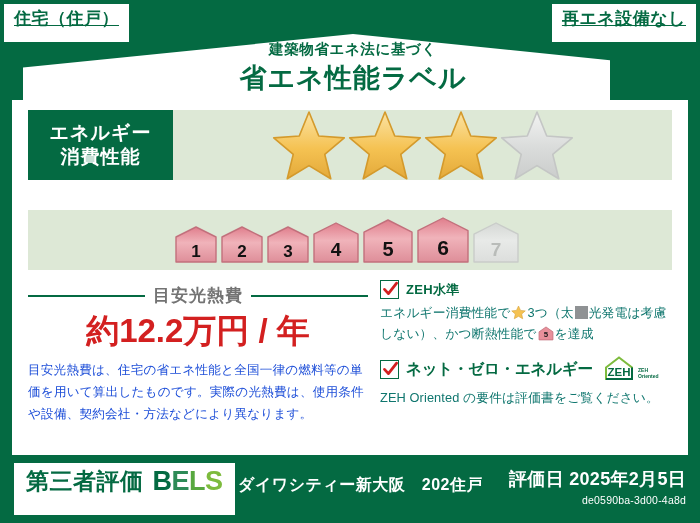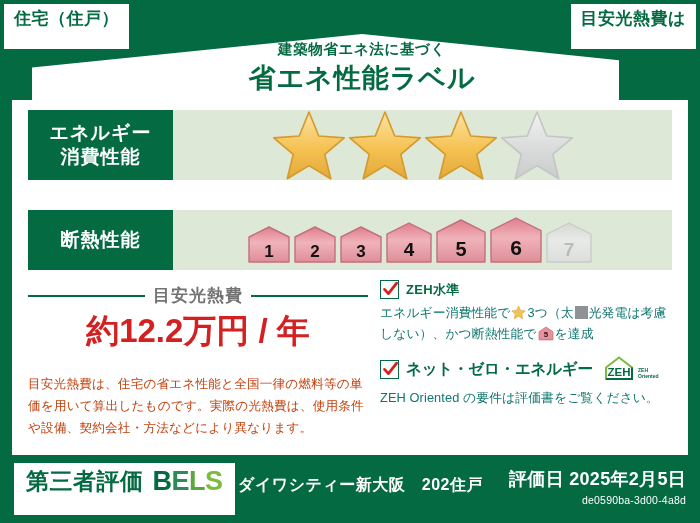--- a/index.html
+++ b/index.html
@@ -16,31 +16,32 @@
 
   
   .corner-tag {
     position: absolute;
     top: 4px;
     background: #ffffff;
     color: #046A42;
     font-weight: bold;
     font-size: 17px;
     letter-spacing: 0.5px;
-    padding: 6px 10px 22px 10px;
+    padding: 6px 10px 15px 10px;
     line-height: 1;
     white-space: nowrap;
+    text-decoration: underline;
   }
   .corner-tag.left  { left: 4px; }
   .corner-tag.right { right: 4px; }
 
   
   .header-wrap {
     position: absolute;
-    left: 12px; top: 0; width: 607px; height: 104px;
+    left: 3px; top: 0; width: 607px; height: 104px;
     overflow: hidden;
   }
   .roof {
     position: absolute;
     left: 20px; top: 34px;
     width: 660px; height: 70px;
     background: #ffffff;
     clip-path: polygon(50% 0%, 100% 48%, 100% 100%, 0% 100%, 0% 48%);
   }
   .header-text {
@@ -132,23 +133,23 @@
   .cost-amount {
     text-align: center;
     color: #D32020;
     font-weight: bold;
     font-size: 33px;
     letter-spacing: 0px;
     margin-top: 6px;
     line-height: 1.1;
   }
   .cost-note {
-    margin-top: 24px;
+    margin-top: 10px;
     font-size: 12.6px;
-    color: #c2410c;
+    color: #1d4ed8;
     line-height: 1.75;
     letter-spacing: 0.2px;
   }
 
   
   .zeh-block { margin-bottom: 6px; }
   .zeh-block.second { margin-top: 10px; }
   .zeh-head {
     display: flex; align-items: center; gap: 7px;
   }
@@ -234,21 +235,21 @@
 
   <div class="header-wrap">
     <div class="roof"></div>
     <div class="header-text">
       <div class="header-sub">建築物省エネ法に基づく</div>
       <div class="header-main">省エネ性能ラベル</div>
     </div>
   </div>
 
   <div class="corner-tag left">住宅（住戸）</div>
-  <div class="corner-tag right">目安光熱費は</div>
+  <div class="corner-tag right">再エネ設備なし</div>
 
   <div class="card">
 
     <div class="perf-row energy">
       <div class="perf-label">
         <span>エネルギー</span>
         <span>消費性能</span>
       </div>
       <div class="perf-value">
         <div class="stars" id="stars">
@@ -290,23 +291,20 @@
                   <stop offset="100%" stop-color="#CBCDCC"></stop>
                 </linearGradient>
               </defs>
               <path d="M50 4 L63 36 L97 38.5 L71 60.5 L79 93 L50 75.5 L21 93 L29 60.5 L3 38.5 L37 36 Z" fill="url(#sg3)" stroke="#C4C6C5" stroke-width="2.2" stroke-linejoin="round"></path>
             </svg>
           </div>
       </div>
     </div>
 
     <div class="perf-row insul">
-      <div class="perf-label">
-        <span>断熱性能</span>
-      </div>
       <div class="perf-value">
         <div class="houses" id="houses">
             <svg class="house" width="44" height="40" viewBox="0 0 44 40">
               <defs>
                 <linearGradient id="hg0" x1="0" y1="0" x2="0" y2="1">
                   <stop offset="0%" stop-color="#E07E8C"></stop>
                   <stop offset="45%" stop-color="#F0B3BA"></stop>
                   <stop offset="100%" stop-color="#DE8E99"></stop>
                 </linearGradient>
               </defs>

